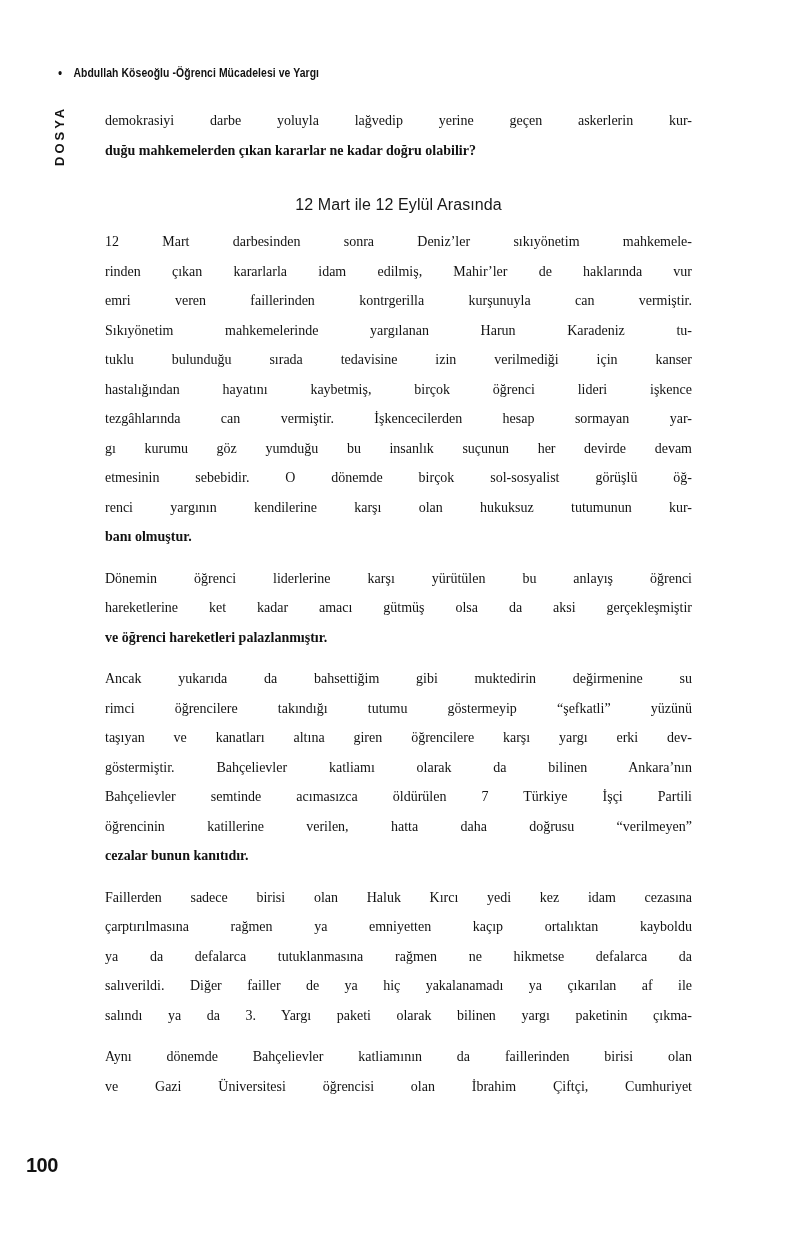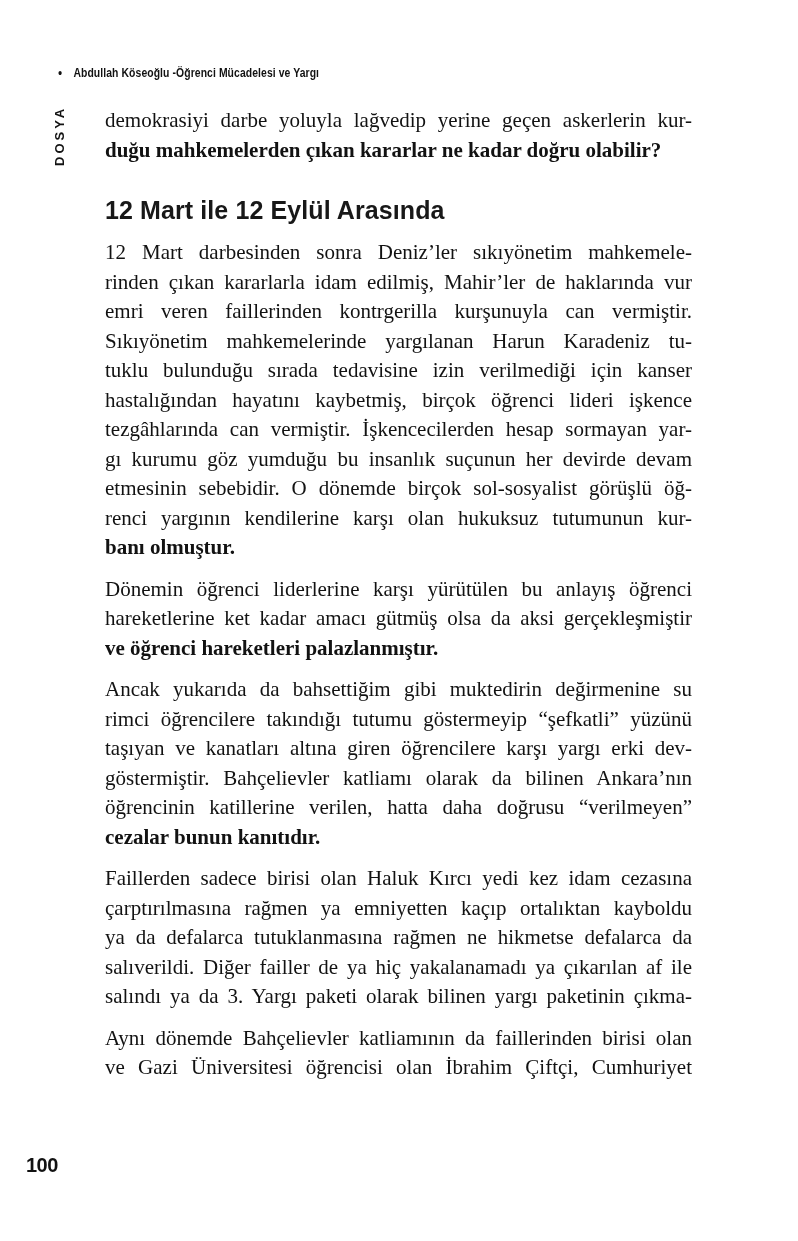--- a/index.html
+++ b/index.html
@@ -48,35 +48,36 @@
 
   
   .main-column {
     position: absolute;
     left: 105px; top: 106px;
     width: 587px;
   }
   .paragraph { margin: 0 0 12px 0; }
   .paragraph:last-child { margin-bottom: 0; }
   .line {
-    font-size: 21px;
+    font-size: 14px;
     line-height: 29.5px;
     text-align: justify;
     text-align-last: justify;
     white-space: normal;
   }
   .line.last { text-align-last: left; font-weight: bold; }
 
   .section-heading {
     font-family: "Liberation Sans", sans-serif;
-    font-weight: 700;
-    font-size: 25px;
+    font-weight: 400;
+    font-size: 16px;
     letter-spacing: 0.1px;
     margin: 31px 0 13px 0;
     color: #181818;
+    text-align: center;
   }
 
   
   .page-number {
     position: absolute;
     left: 26px; top: 1154px;
     font-family: "Liberation Sans", sans-serif;
     font-weight: 700;
     font-size: 20px;
     letter-spacing: -0.5px;
@@ -118,20 +119,21 @@
       <div class="paragraph">
         <div class="line">Dönemin öğrenci liderlerine karşı yürütülen bu anlayış öğrenci</div>
         <div class="line">hareketlerine ket kadar amacı gütmüş olsa da aksi gerçekleşmiştir</div>
         <div class="line last">ve öğrenci hareketleri palazlanmıştır.</div>
       </div>
       <div class="paragraph">
         <div class="line">Ancak yukarıda da bahsettiğim gibi muktedirin değirmenine su</div>
         <div class="line">rimci öğrencilere takındığı tutumu göstermeyip “şefkatli” yüzünü</div>
         <div class="line">taşıyan ve kanatları altına giren öğrencilere karşı yargı erki dev-</div>
         <div class="line">göstermiştir. Bahçelievler katliamı olarak da bilinen Ankara’nın</div>
+        <div class="line">Bahçelievler semtinde acımasızca öldürülen 7 Türkiye İşçi Partili</div>
         <div class="line">öğrencinin katillerine verilen, hatta daha doğrusu “verilmeyen”</div>
         <div class="line last">cezalar bunun kanıtıdır.</div>
       </div>
       <div class="paragraph">
         <div class="line">Faillerden sadece birisi olan Haluk Kırcı yedi kez idam cezasına</div>
         <div class="line">çarptırılmasına rağmen ya emniyetten kaçıp ortalıktan kayboldu</div>
         <div class="line">ya da defalarca tutuklanmasına rağmen ne hikmetse defalarca da</div>
         <div class="line">salıverildi. Diğer failler de ya hiç yakalanamadı ya çıkarılan af ile</div>
         <div class="line">salındı ya da 3. Yargı paketi olarak bilinen yargı paketinin çıkma-</div>
       </div>

